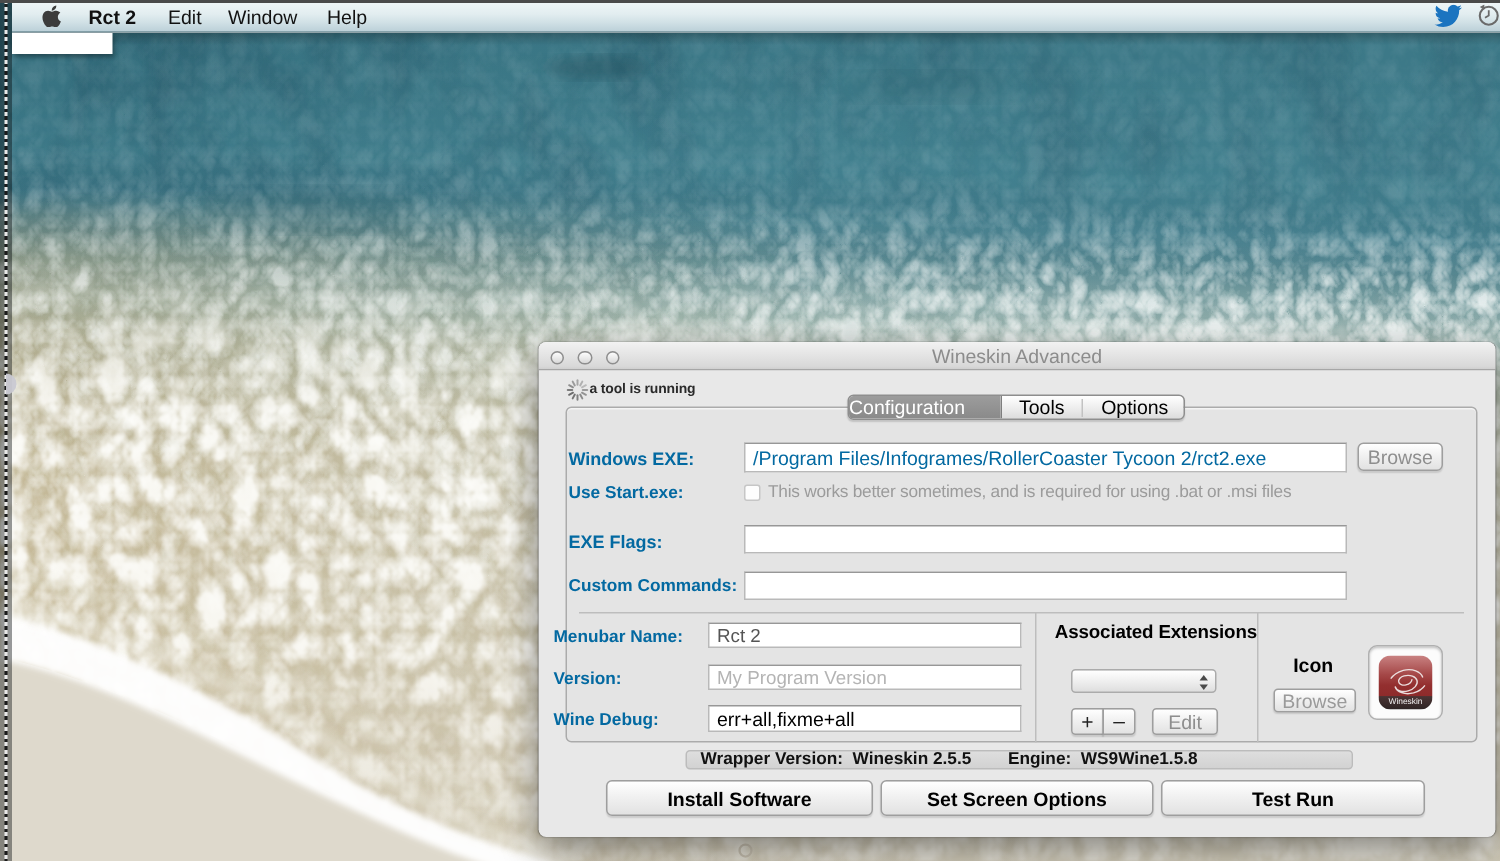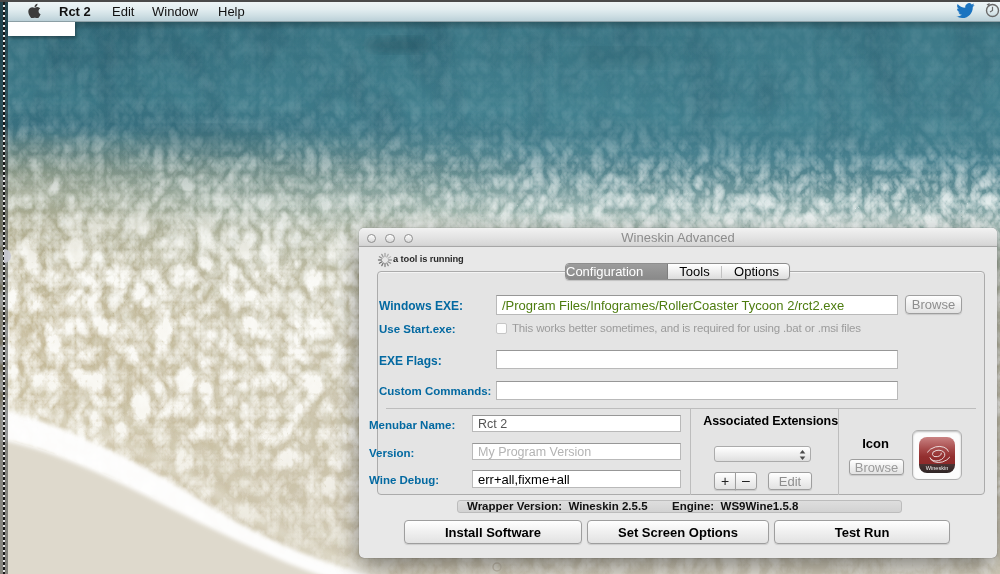--- a/index.html
+++ b/index.html
@@ -31,21 +31,21 @@
     font-size:12px; color:#000;padding-left:23px; }
   #titlebar { position:absolute; left:0; top:0; width:638px; height:19px;
     background:linear-gradient(180deg,#f2f2f2,#d8d8d8 90%,#cfcfcf);
     border-bottom:1px solid #a6a6a6; border-radius:5px 5px 0 0; }
   #titlebar .light { position:absolute; top:5.5px; width:9.5px; height:9.5px; border-radius:50%;
     background:linear-gradient(180deg,#fdfdfd,#d9d9d9); border:1px solid #8e8e8e; }
   #title { position:absolute; left:0; top:0; width:638px; height:18px; text-align:center;
     line-height:19px; font-size:13px; color:#8c8c8c; }
   .lbl { position:absolute; text-align:left; font-weight:bold; font-size:11.5px; color:#0369a1; }
   .field { position:absolute; background:#fff; border:1px solid #b9b9b9; border-top-color:#979797;
-    font-size:13px; color:#4d7c0f; line-height:18px; padding-left:5px; white-space:nowrap; overflow:hidden; }
+    font-size:13px; color:#0369a1; line-height:18px; padding-left:5px; white-space:nowrap; overflow:hidden; }
   .btn { position:absolute; background:linear-gradient(180deg,#ffffff,#f1f1f1 45%,#e2e2e2);
     border:1px solid #9e9e9e; border-radius:4px; text-align:center; color:#000;
     box-shadow:0 1px 1px rgba(0,0,0,0.12); }
 </style>
 </head>
 <body>
 <svg id="wall" class="abs" width="1000" height="574" viewBox="0 0 1000 574">
   <defs>
     <linearGradient id="sea" x1="0.03" y1="0" x2="-0.022" y2="1">
       <stop offset="0.038" stop-color="#3a7384"></stop>

